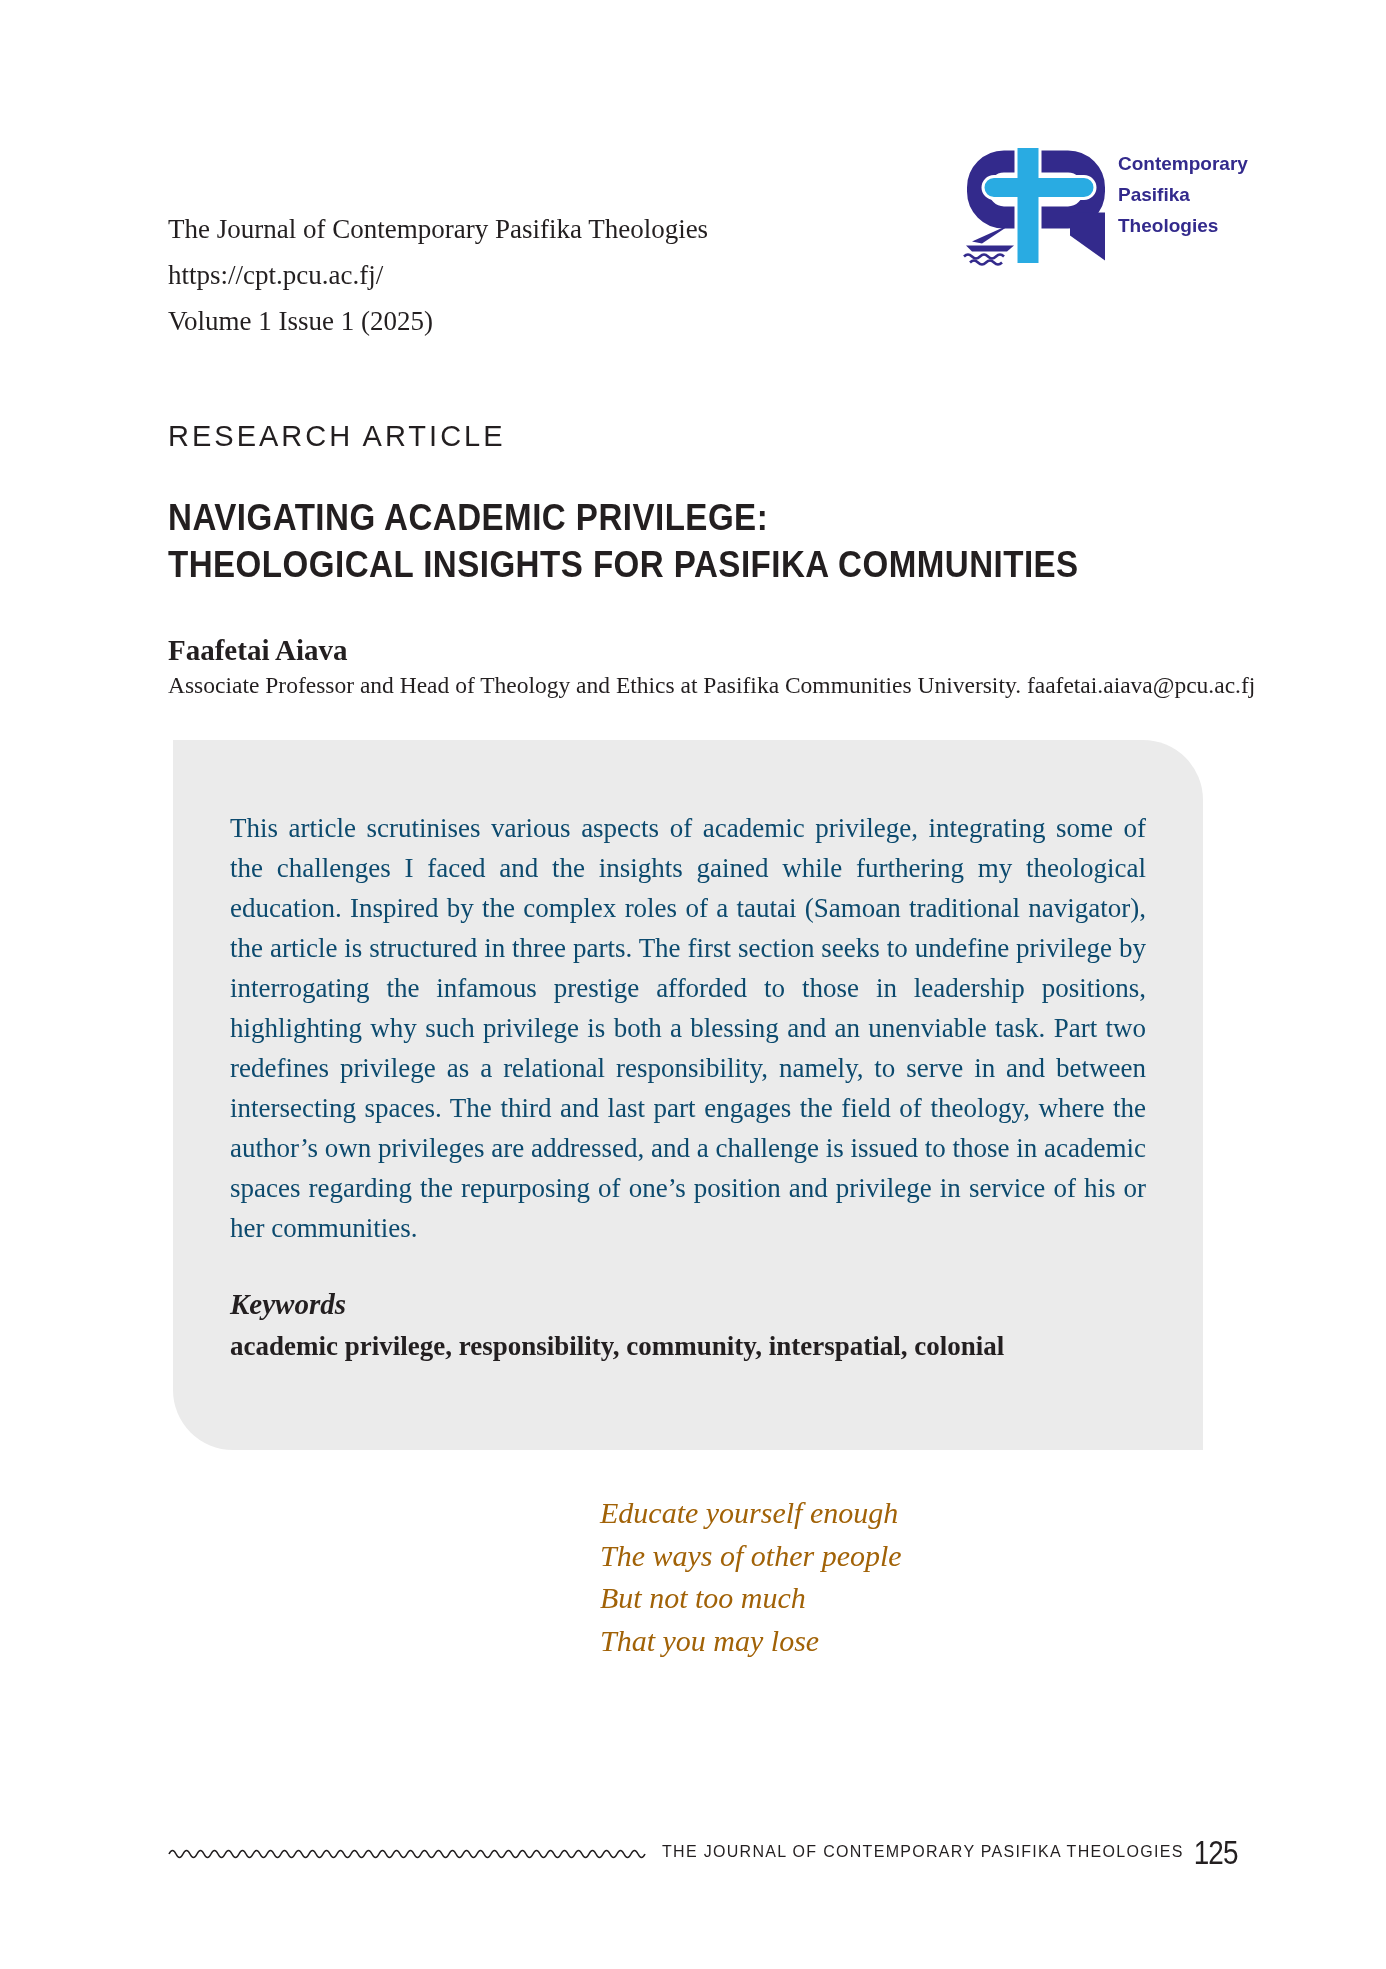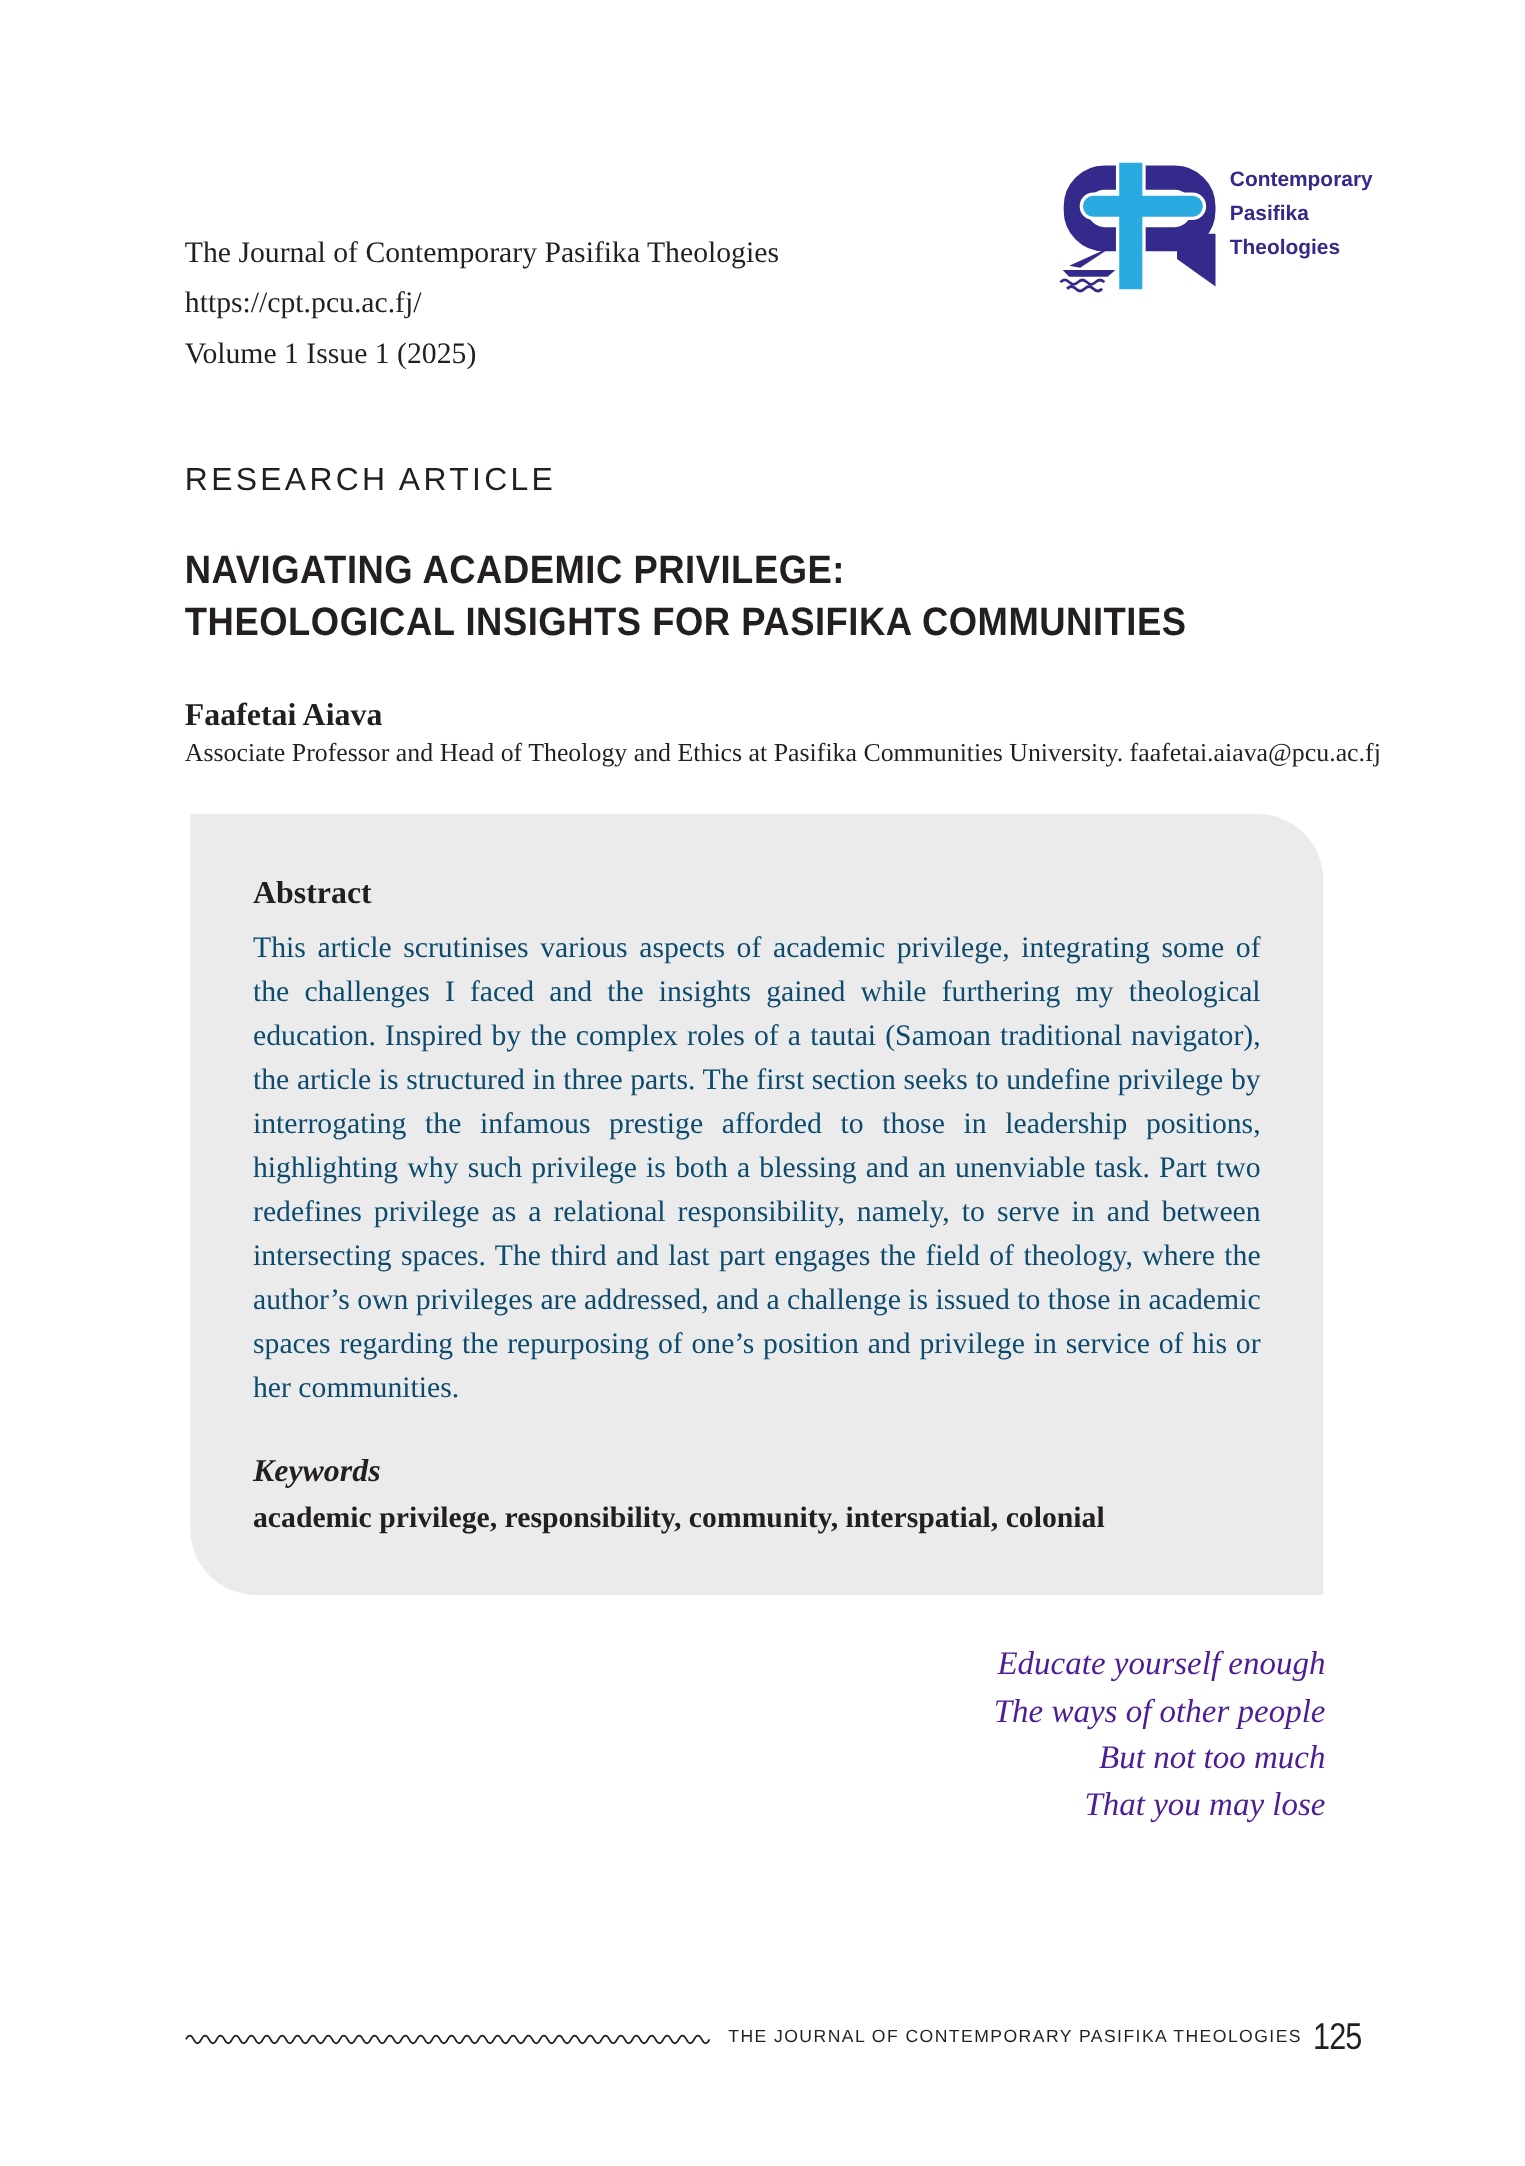--- a/index.html
+++ b/index.html
@@ -101,25 +101,24 @@
     font-size: 27px;
     color: #231f20;
     font-weight: bold;
   }
 
   
   .epigraph {
     position: absolute;
     left: 600px; top: 1492px;
     width: 605px;
-    text-align: right;
     font-style: italic;
     font-size: 30px;
     line-height: 42.5px;
-    color: #4c1d95;
+    color: #a16207;
   }
 
   
   .footer {
     position: absolute;
     left: 168px; top: 1834px;
     width: 1048px; height: 36px;
     display: flex;
     align-items: center;
   }
@@ -180,21 +179,20 @@
 
   <div class="title">
     <div>NAVIGATING ACADEMIC PRIVILEGE:</div>
     <div>THEOLOGICAL INSIGHTS FOR PASIFIKA COMMUNITIES</div>
   </div>
 
   <div class="author">Faafetai Aiava</div>
   <div class="affiliation">Associate Professor and Head of Theology and Ethics at Pasifika Communities University. faafetai.aiava@pcu.ac.fj</div>
 
   <div class="abstract-box">
-    <div class="abstract-heading">Abstract</div>
     <div class="abstract-text">This article scrutinises various aspects of academic privilege, integrating some of the challenges I faced and the insights gained while furthering my theological education. Inspired by the complex roles of a tautai (Samoan traditional navigator), the article is structured in three parts. The first section seeks to undefine privilege by interrogating the infamous prestige afforded to those in leadership positions, highlighting why such privilege is both a blessing and an unenviable task. Part two redefines privilege as a relational responsibility, namely, to serve in and between intersecting spaces. The third and last part engages the field of theology, where the author’s own privileges are addressed, and a challenge is issued to those in academic spaces regarding the repurposing of one’s position and privilege in service of his or her communities.</div>
     <div class="keywords-heading">Keywords</div>
     <div class="keywords-text">academic privilege, responsibility, community, interspatial, colonial</div>
   </div>
 
   <div class="epigraph">
     <div>Educate yourself enough</div>
     <div>The ways of other people</div>
     <div>But not too much</div>
     <div>That you may lose</div>

